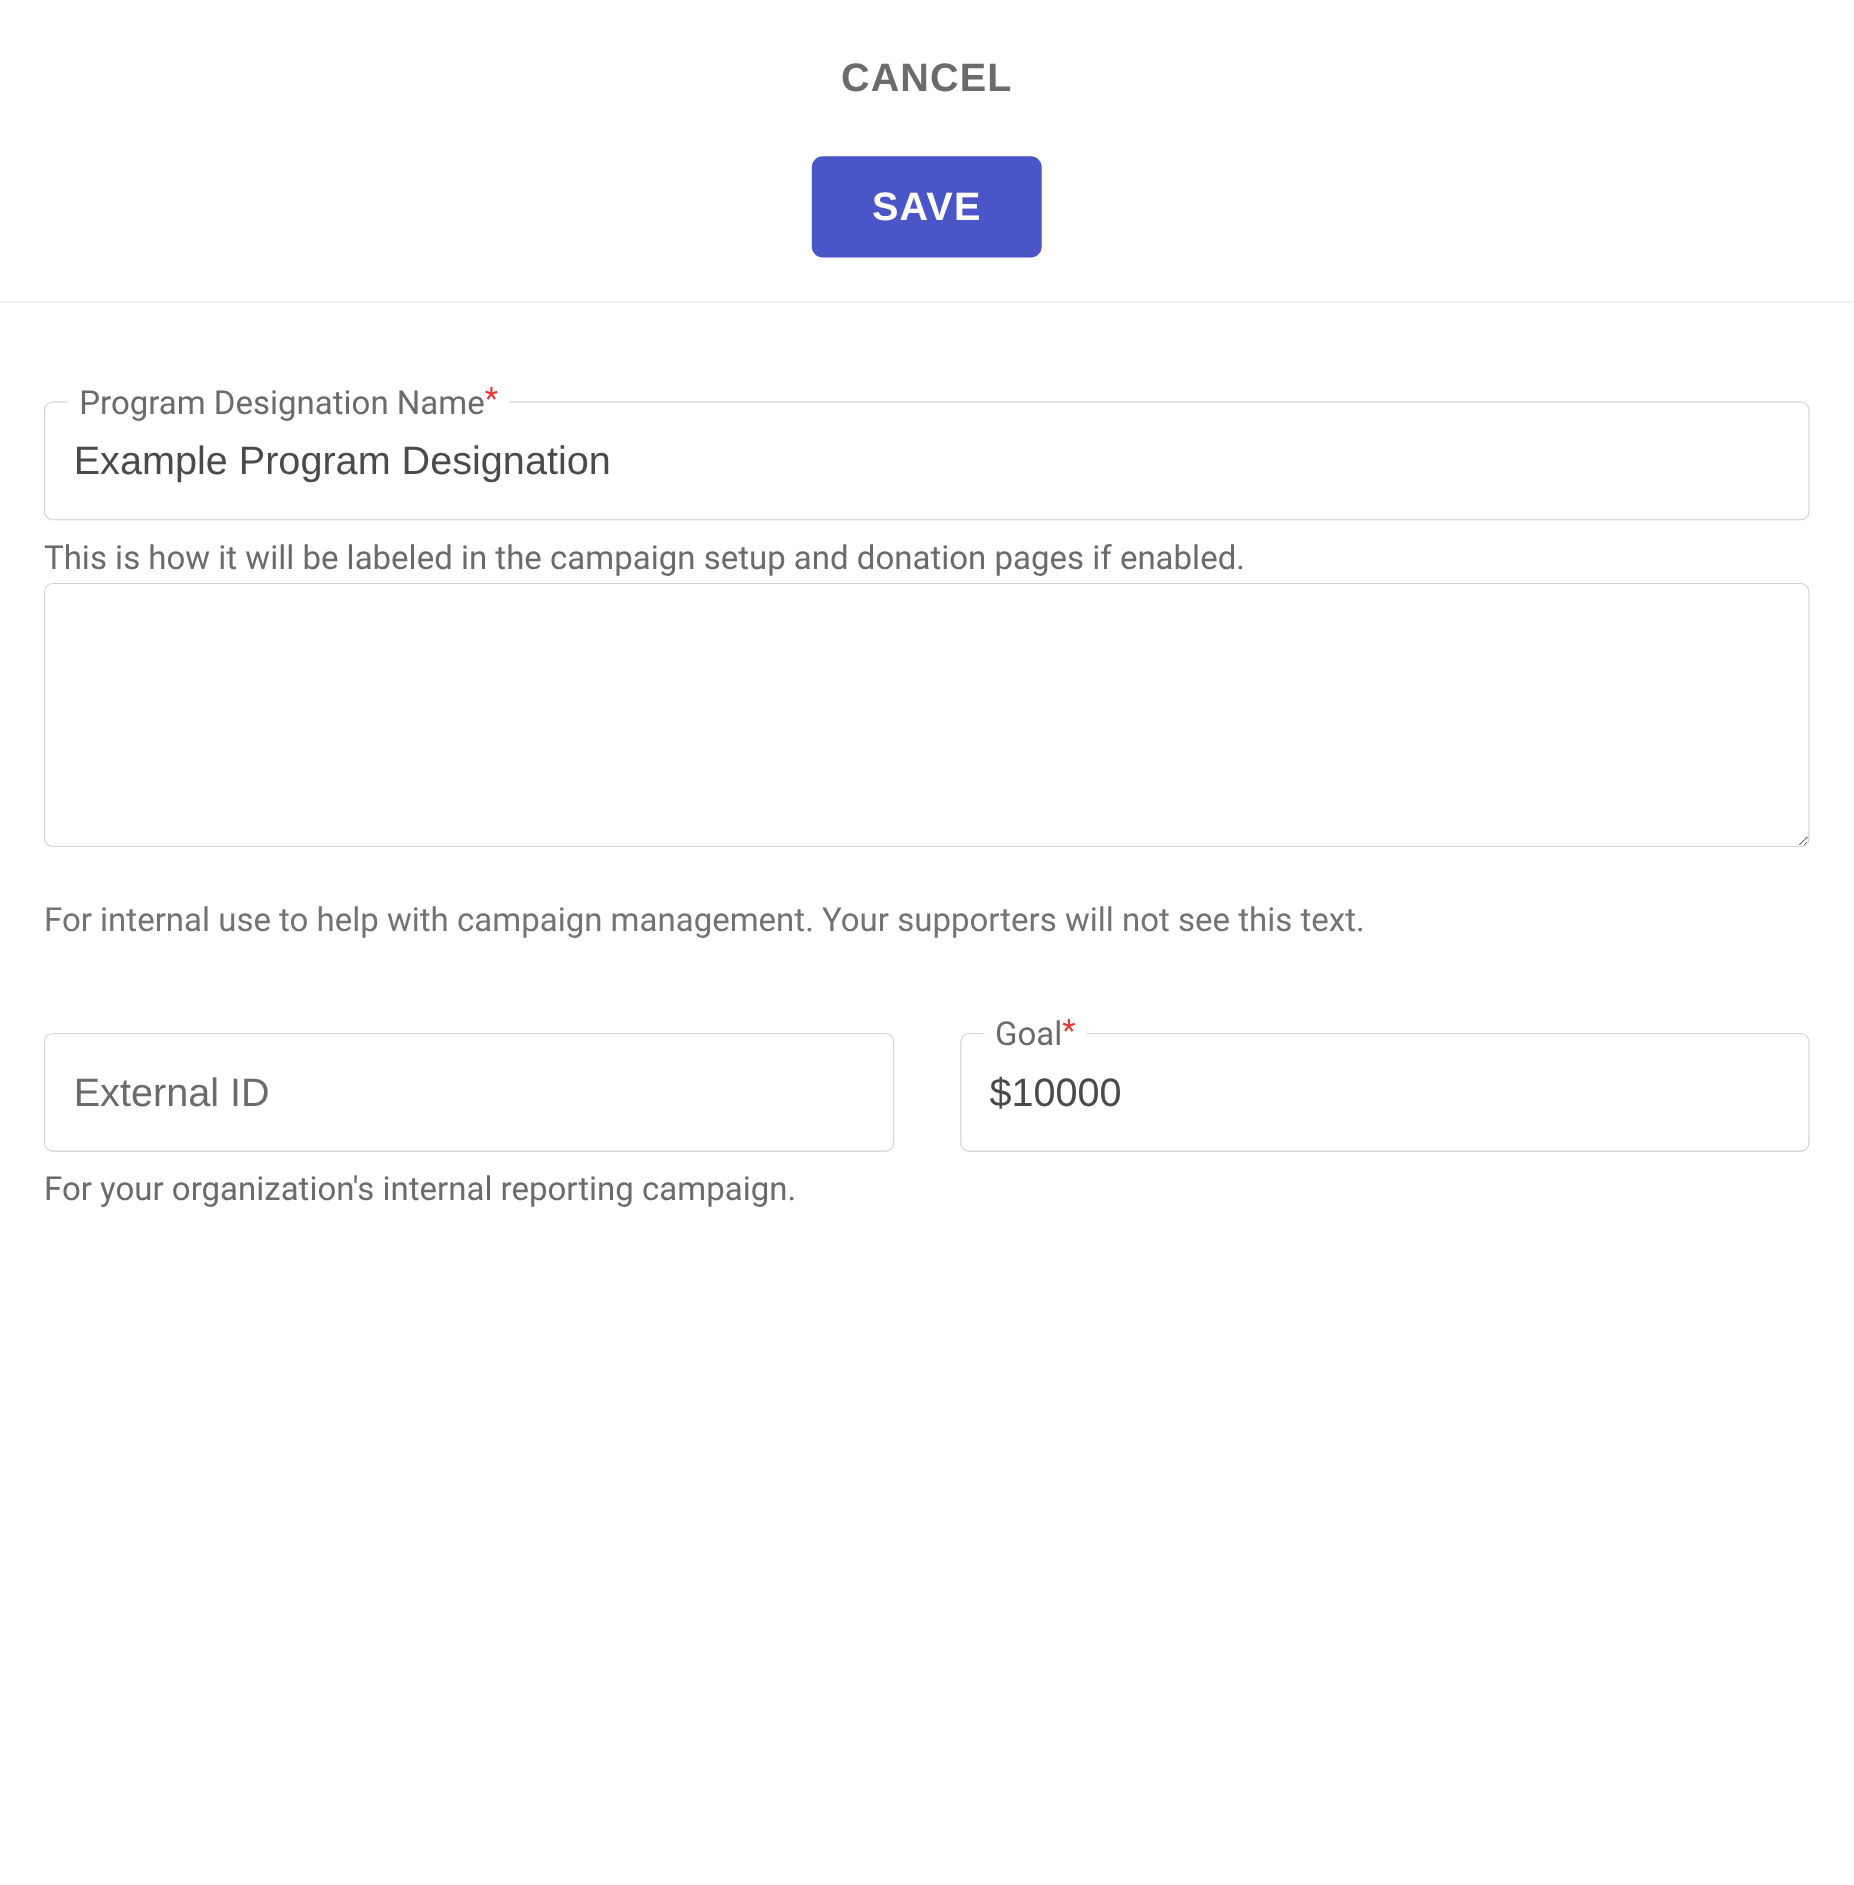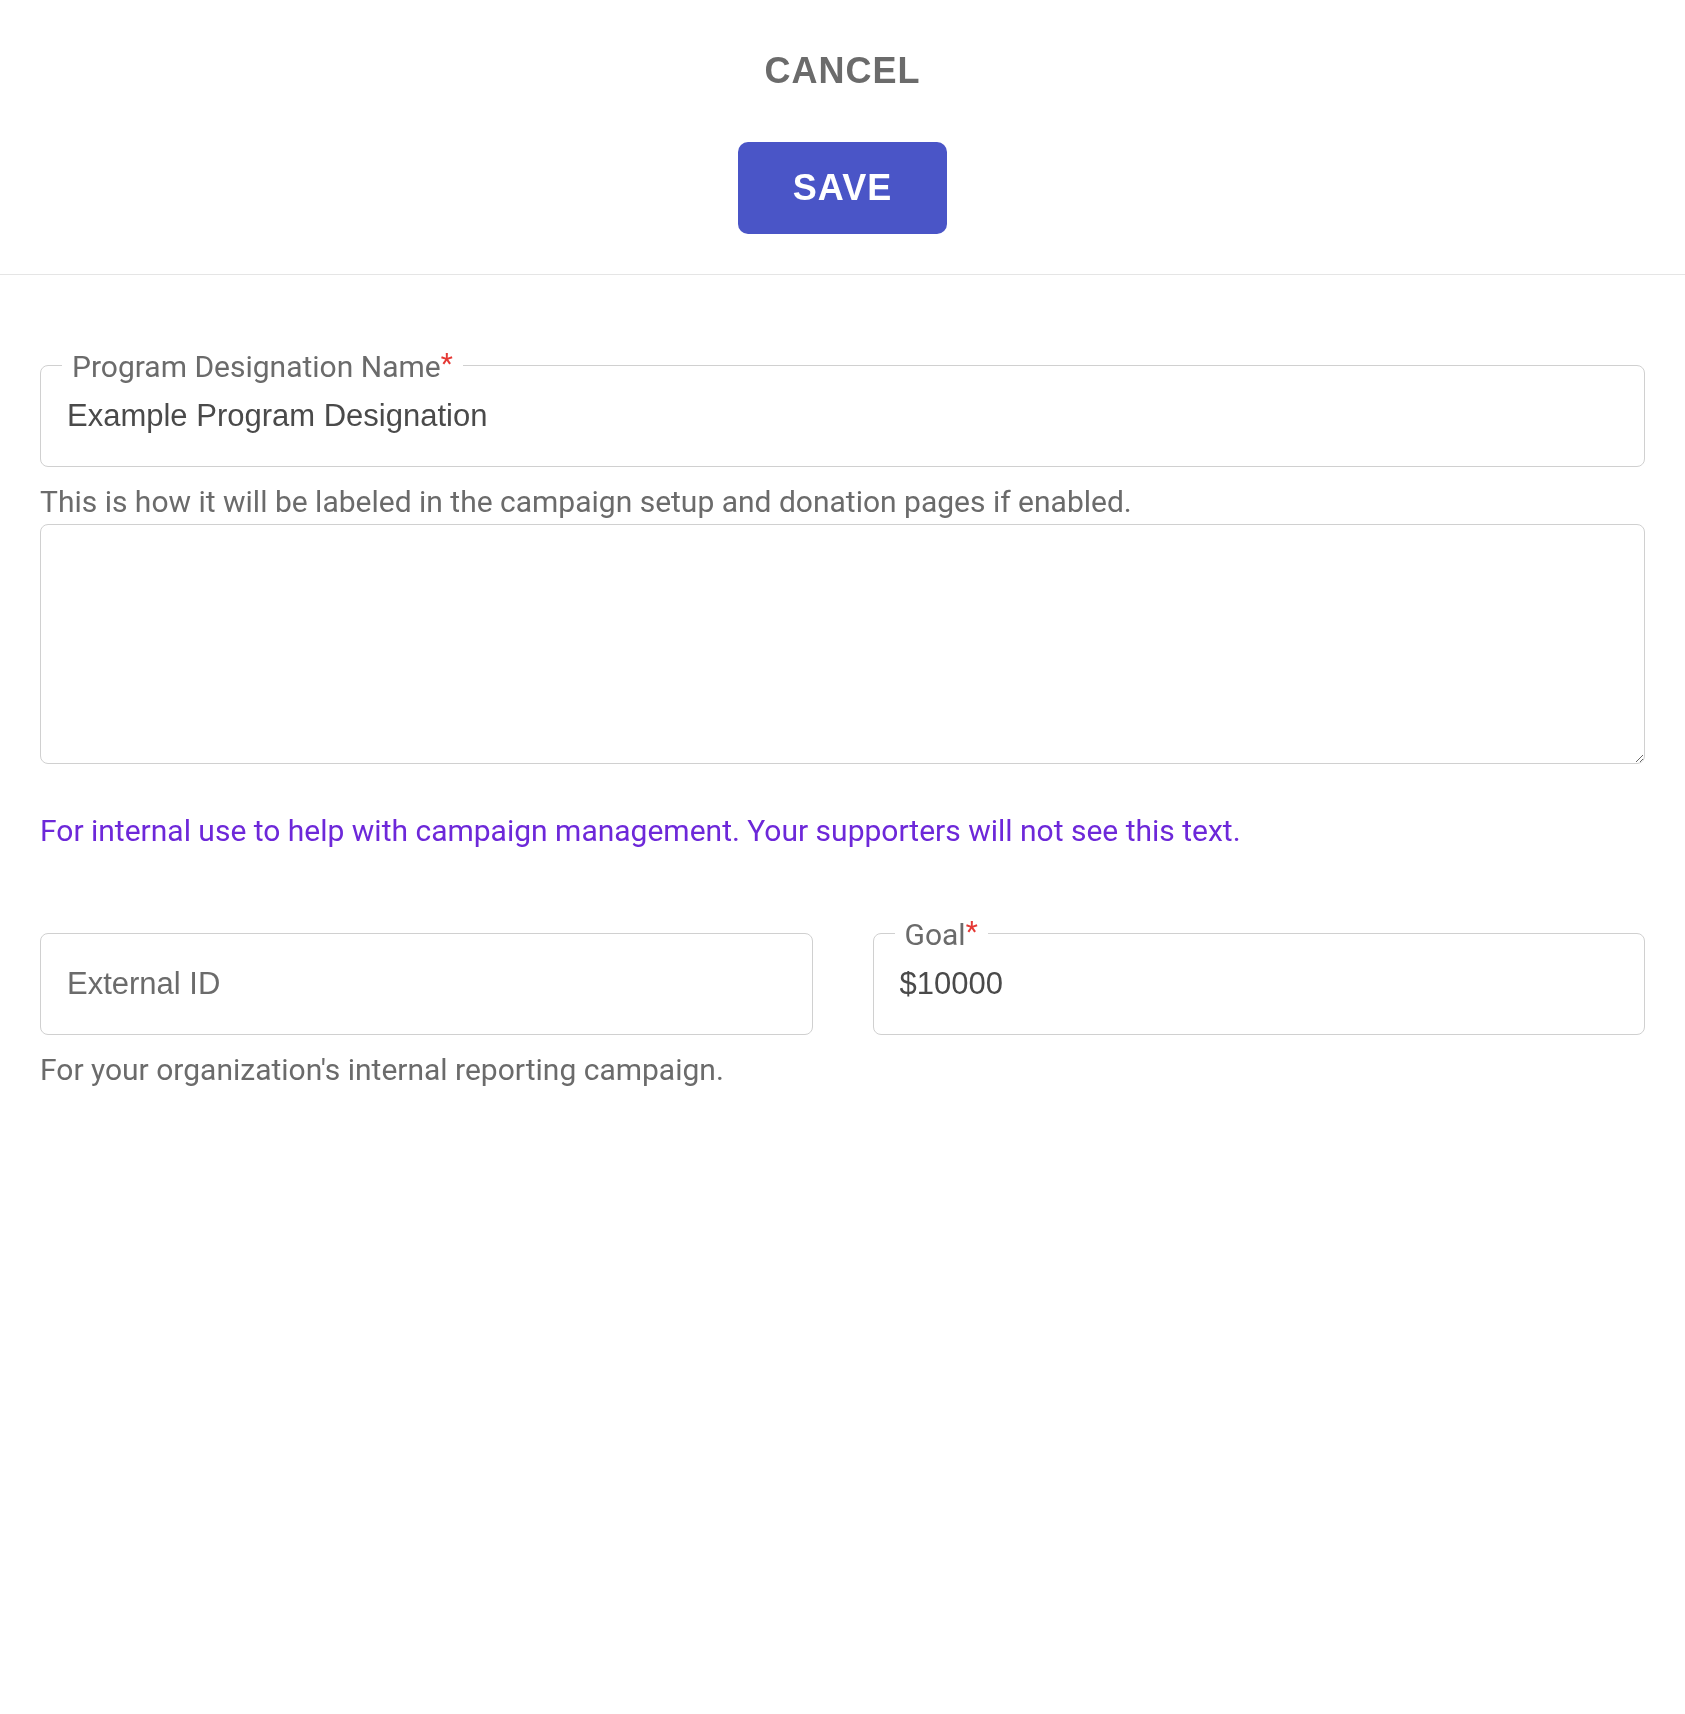--- a/index.html
+++ b/index.html
@@ -65,31 +65,31 @@
       color: #e53935;
       font-size: 28px;
       position: relative;
       top: -4px;
     }
     .text-input {
       width: 100%;
       border: 1px solid #d0d0d0;
       border-radius: 8px;
       padding: 32px 26px;
-      font-size: 31px;
+      font-size: 36px;
       color: #4a4a4a;
       outline: none;
       background: #ffffff;
     }
     .text-input::placeholder {
       color: #6b6b6b;
     }
     .helper-text {
       font-size: 30px;
-      color: #6d28d9;
+      color: #737373;
       margin-top: 12px;
       line-height: 1.5;
     }
     .helper-text-primary {
       color: #6b6b6b;
     }
     .section-label {
       font-size: 36px;
       color: #2e3342;
       margin-top: 80px;

